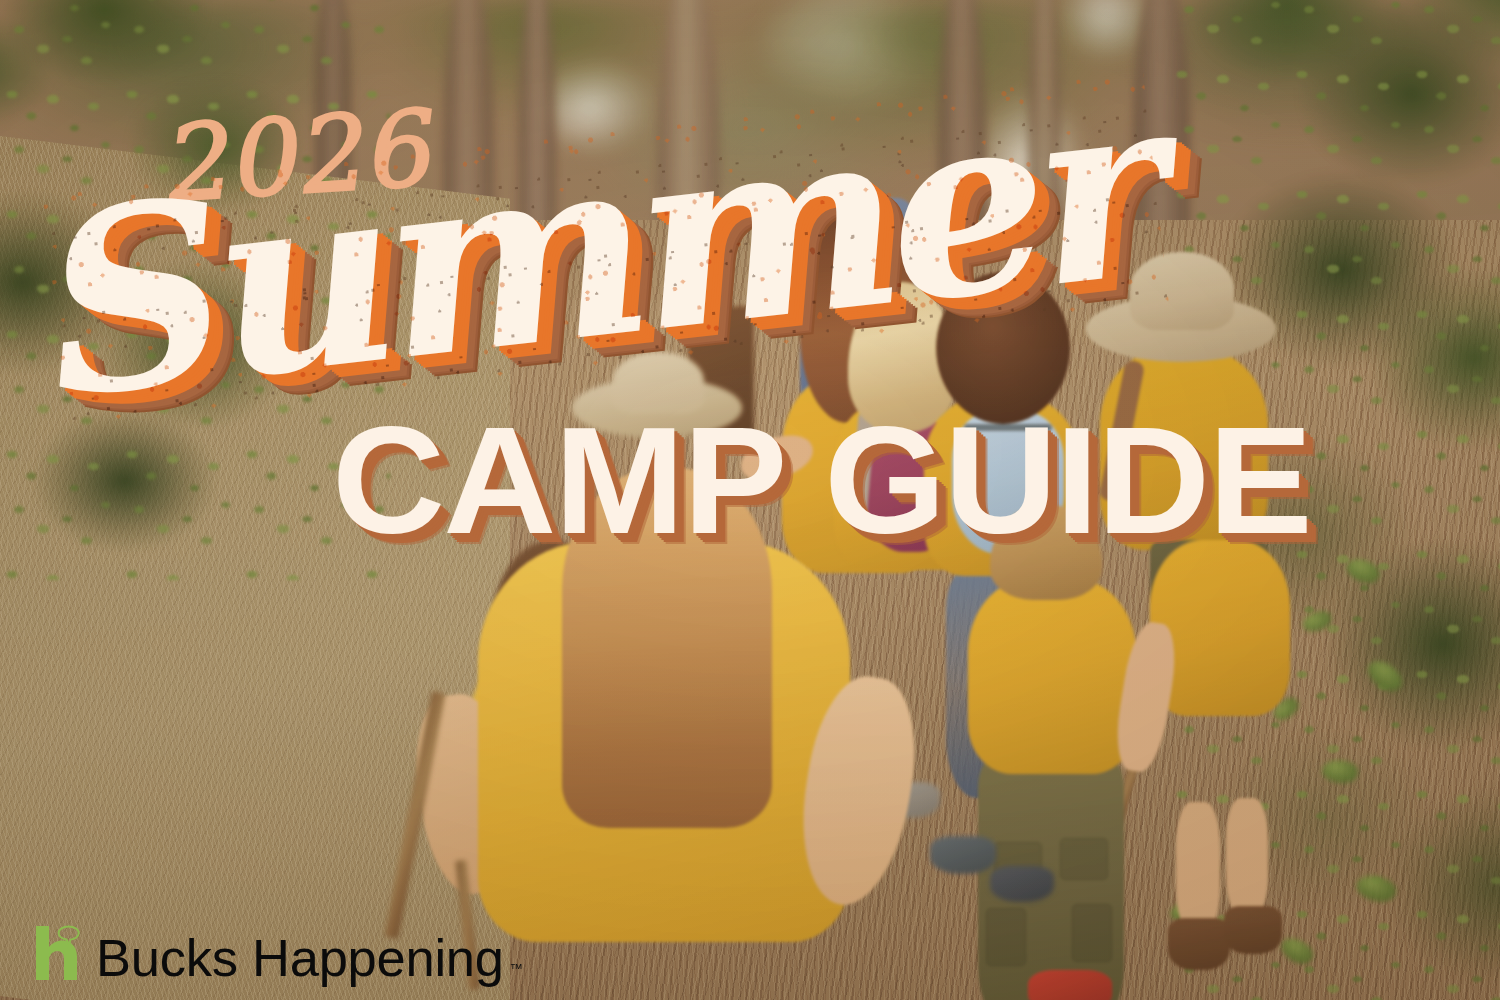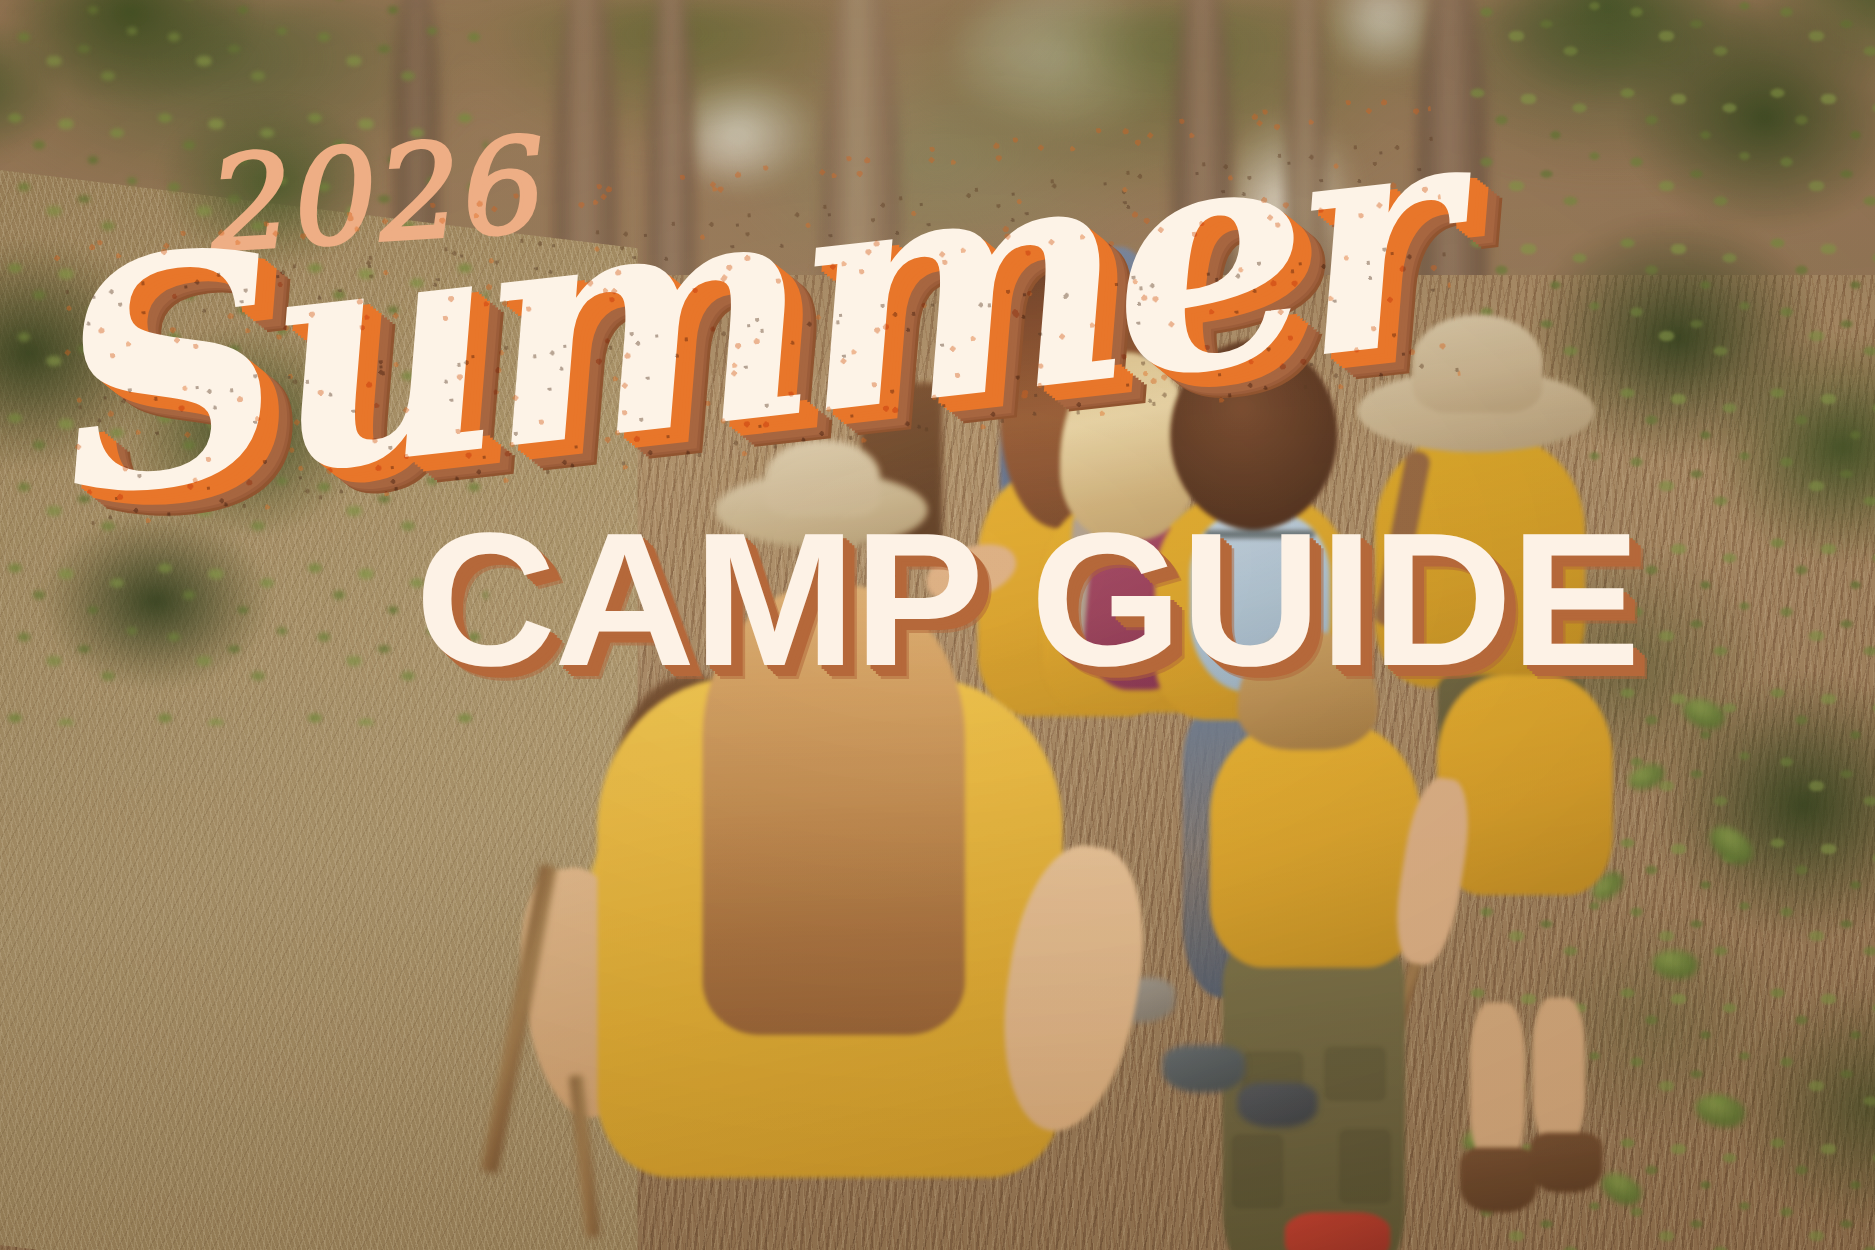--- a/index.html
+++ b/index.html
@@ -481,14 +481,26 @@
     <div class="year">2026</div>
 
     <div class="summer-wrap">
       <div class="summer">Summer</div>
       <div class="speckles"></div>
     </div>
 
     <div class="campguide">CAMP GUIDE</div>
   </div>
 
+  <div class="logo">
+    <div class="logo-mark">
+      <svg viewBox="0 0 60 62" width="60" height="62" aria-hidden="true">
+
+        <path d="M4 4 h13 v21 c4.2-5.2 10.4-7.6 16.4-6.2 C41 20.6 45 26.6 45 34.4 V58 H32 V36.5 c0-4.6-2.7-7.4-6.7-7.4 C21 29.1 17 32.6 17 38.6 V58 H4 Z" fill="#8CBB4E"></path>
+
+        <path d="M36.5 4.5 c5.6 0 10.2 2.9 10.2 6.6 c0 3.3-3.6 6-8.3 6.5 l-1.2 5.3 l-2.6-5.4 c-4.6-.7-8-3.3-8-6.4 c0-3.7 4.4-6.6 9.9-6.6 Z" fill="none" stroke="#8CBB4E" stroke-width="1.9" stroke-linejoin="round"></path>
+      </svg>
+    </div>
+    <div class="logo-word">Bucks Happening</div>
+    <div class="logo-tm">™</div>
+  </div>
 
 </div>
 
 </body></html>

